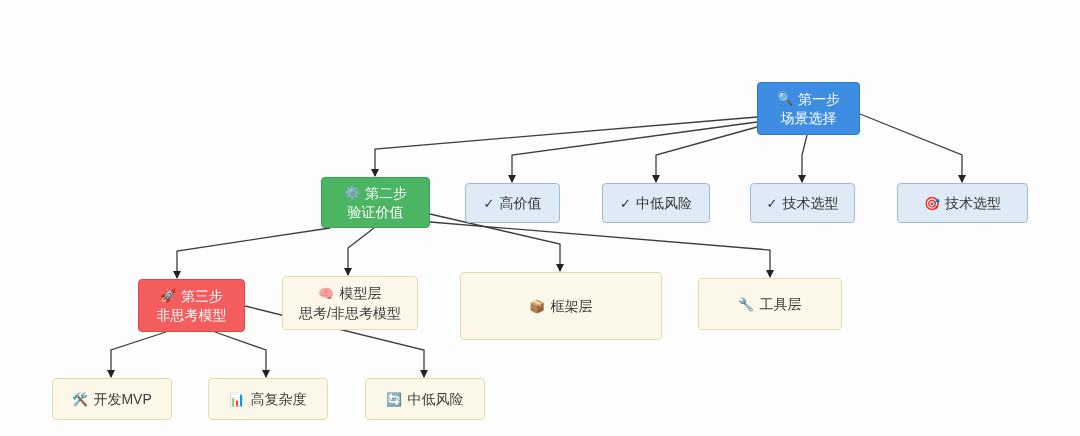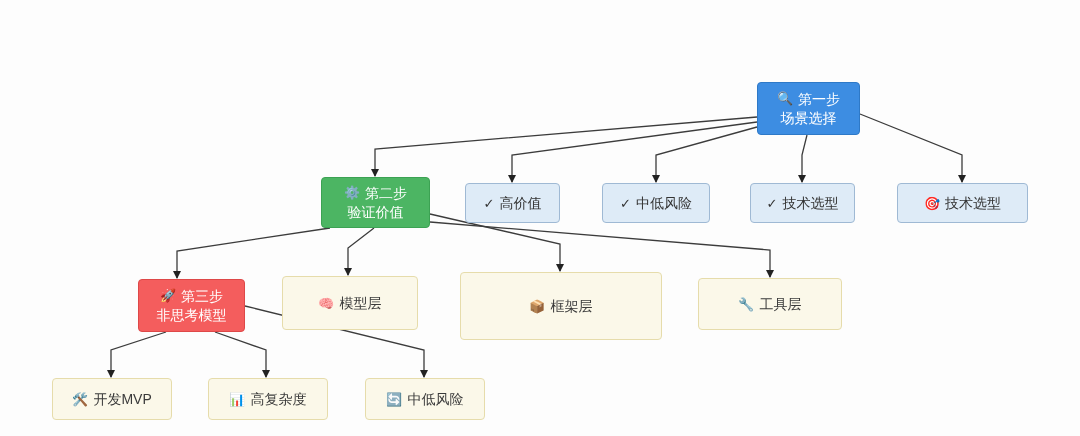--- a/index.html
+++ b/index.html
@@ -88,20 +88,21 @@
         <span class="icon">🚀</span>
         <span class="title">第三步</span>
       </div>
       <div class="subtitle">非思考模型</div>
     </div>
     <div class="node type-yellow" style="left: 282px; top: 276px; width: 136px; height: 54px; background: rgb(251, 248, 233); border-color: rgb(230, 220, 171); color: rgb(58, 58, 58);">
       <div class="row">
         <span class="icon">🧠</span>
         <span class="title">模型层</span>
       </div>
+      <div class="subtitle">思考/非思考模型</div>
     </div>
     <div class="node type-yellow" style="left: 460px; top: 272px; width: 202px; height: 68px; background: rgb(251, 248, 233); border-color: rgb(230, 220, 171); color: rgb(58, 58, 58);">
       <div class="row">
         <span class="icon">📦</span>
         <span class="title">框架层</span>
       </div>
     </div>
     <div class="node type-yellow" style="left: 698px; top: 278px; width: 144px; height: 52px; background: rgb(251, 248, 233); border-color: rgb(230, 220, 171); color: rgb(58, 58, 58);">
       <div class="row">
         <span class="icon">🔧</span>

